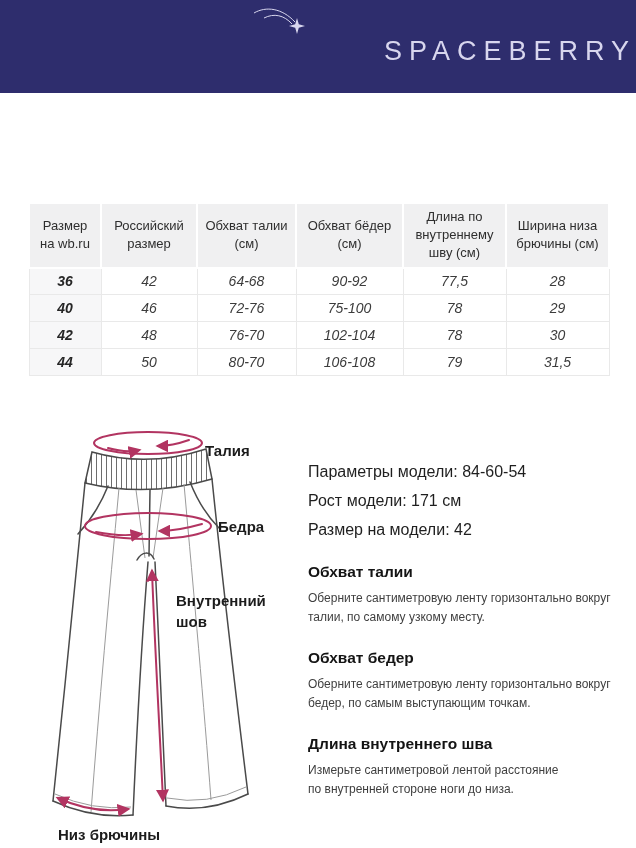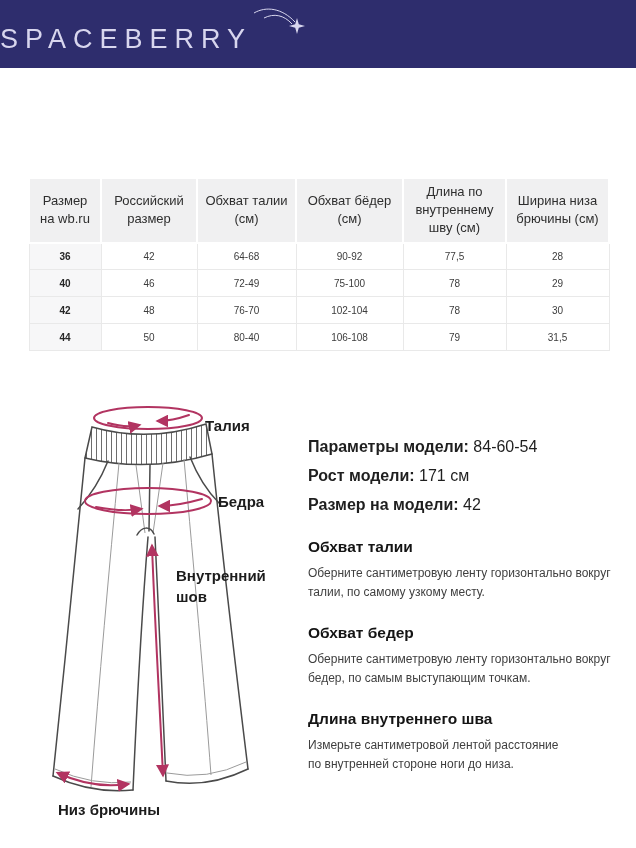--- a/index.html
+++ b/index.html
@@ -16,48 +16,48 @@
   }
   *{margin:0;padding:0;box-sizing:border-box;}
   html,body{background:#ffffff;}
   body{
     width:636px;height:848px;overflow:hidden;position:relative;
     font-family:"Liberation Sans","DejaVu Sans",sans-serif;
     -webkit-font-smoothing:antialiased;
   }
   
   .brand-band{
-    height:68px;background:var(--header-bg);
-    display:flex;align-items:center;justify-content:flex-start;position:relative;
+    height:93px;background:var(--header-bg);
+    display:flex;align-items:center;justify-content:flex-end;position:relative;
   }
   .brand-logo{
     color:var(--logo);font-size:27px;letter-spacing:7px;font-weight:400;
     padding-top:10px;
   }
   .comet{position:absolute;left:252px;top:5px;}
   
   .table-wrap{margin:109px 28px 0 28px;}
   table{border-collapse:collapse;width:580px;table-layout:fixed;}
   th{
     background:var(--table-header-bg);border:2px solid #ffffff;
     font-weight:500;font-size:13px;color:#2e2e2e;line-height:1.4;
     height:57px;padding:4px 6px;text-align:center;vertical-align:middle;
   }
   td{
     border:1px solid var(--table-border);
     height:27px;text-align:center;vertical-align:middle;
-    font-size:10px;color:#3c3c3c;padding:2px 4px;background:#ffffff;
+    font-size:14px;color:#3c3c3c;padding:2px 4px;background:#ffffff;font-style:italic;
   }
   td.first{background:var(--table-first-col-bg);font-weight:700;color:#262626;}
   
   .content{display:flex;margin-top:40px;}
   .diagram-wrap{width:280px;margin-left:24px;flex:none;}
   .info-col{flex:1;padding:46px 18px 0 4px;}
   .model-line{font-size:16px;color:#1f1f1f;margin-bottom:9px;line-height:1.25;}
-  .model-line .lbl{font-weight:700;}
+  .model-line .lbl{font-weight:400;}
   .model-line .val{font-weight:400;}
   .guide-section{margin-top:23px;}
   .guide-title{font-size:15.5px;font-weight:700;color:#141414;margin-bottom:8px;}
   .guide-text{font-size:12px;color:var(--text-body);line-height:1.55;white-space:pre-line;}
   
   .outline{stroke:var(--sketch);stroke-width:1.5;fill:none;stroke-linecap:round;}
   .thin{stroke:var(--sketch-light);stroke-width:1;fill:none;}
   .pink{stroke:var(--accent);stroke-width:2;fill:none;stroke-linecap:round;}
   .diag-label{font-weight:700;font-size:15px;fill:var(--text-dark);}
   #arrowPink path{fill:var(--accent);}
@@ -101,37 +101,37 @@
         <td class="first">36</td>
         <td>42</td>
         <td>64-68</td>
         <td>90-92</td>
         <td>77,5</td>
         <td>28</td>
       </tr>
       <tr>
         <td class="first">40</td>
         <td>46</td>
-        <td>72-49</td>
+        <td>72-76</td>
         <td>75-100</td>
         <td>78</td>
         <td>29</td>
       </tr>
       <tr>
         <td class="first">42</td>
         <td>48</td>
         <td>76-70</td>
         <td>102-104</td>
         <td>78</td>
         <td>30</td>
       </tr>
       <tr>
         <td class="first">44</td>
         <td>50</td>
-        <td>80-40</td>
+        <td>80-70</td>
         <td>106-108</td>
         <td>79</td>
         <td>31,5</td>
       </tr>
     </tbody>
   </table>
 </div>
 
 <div class="content">
 

